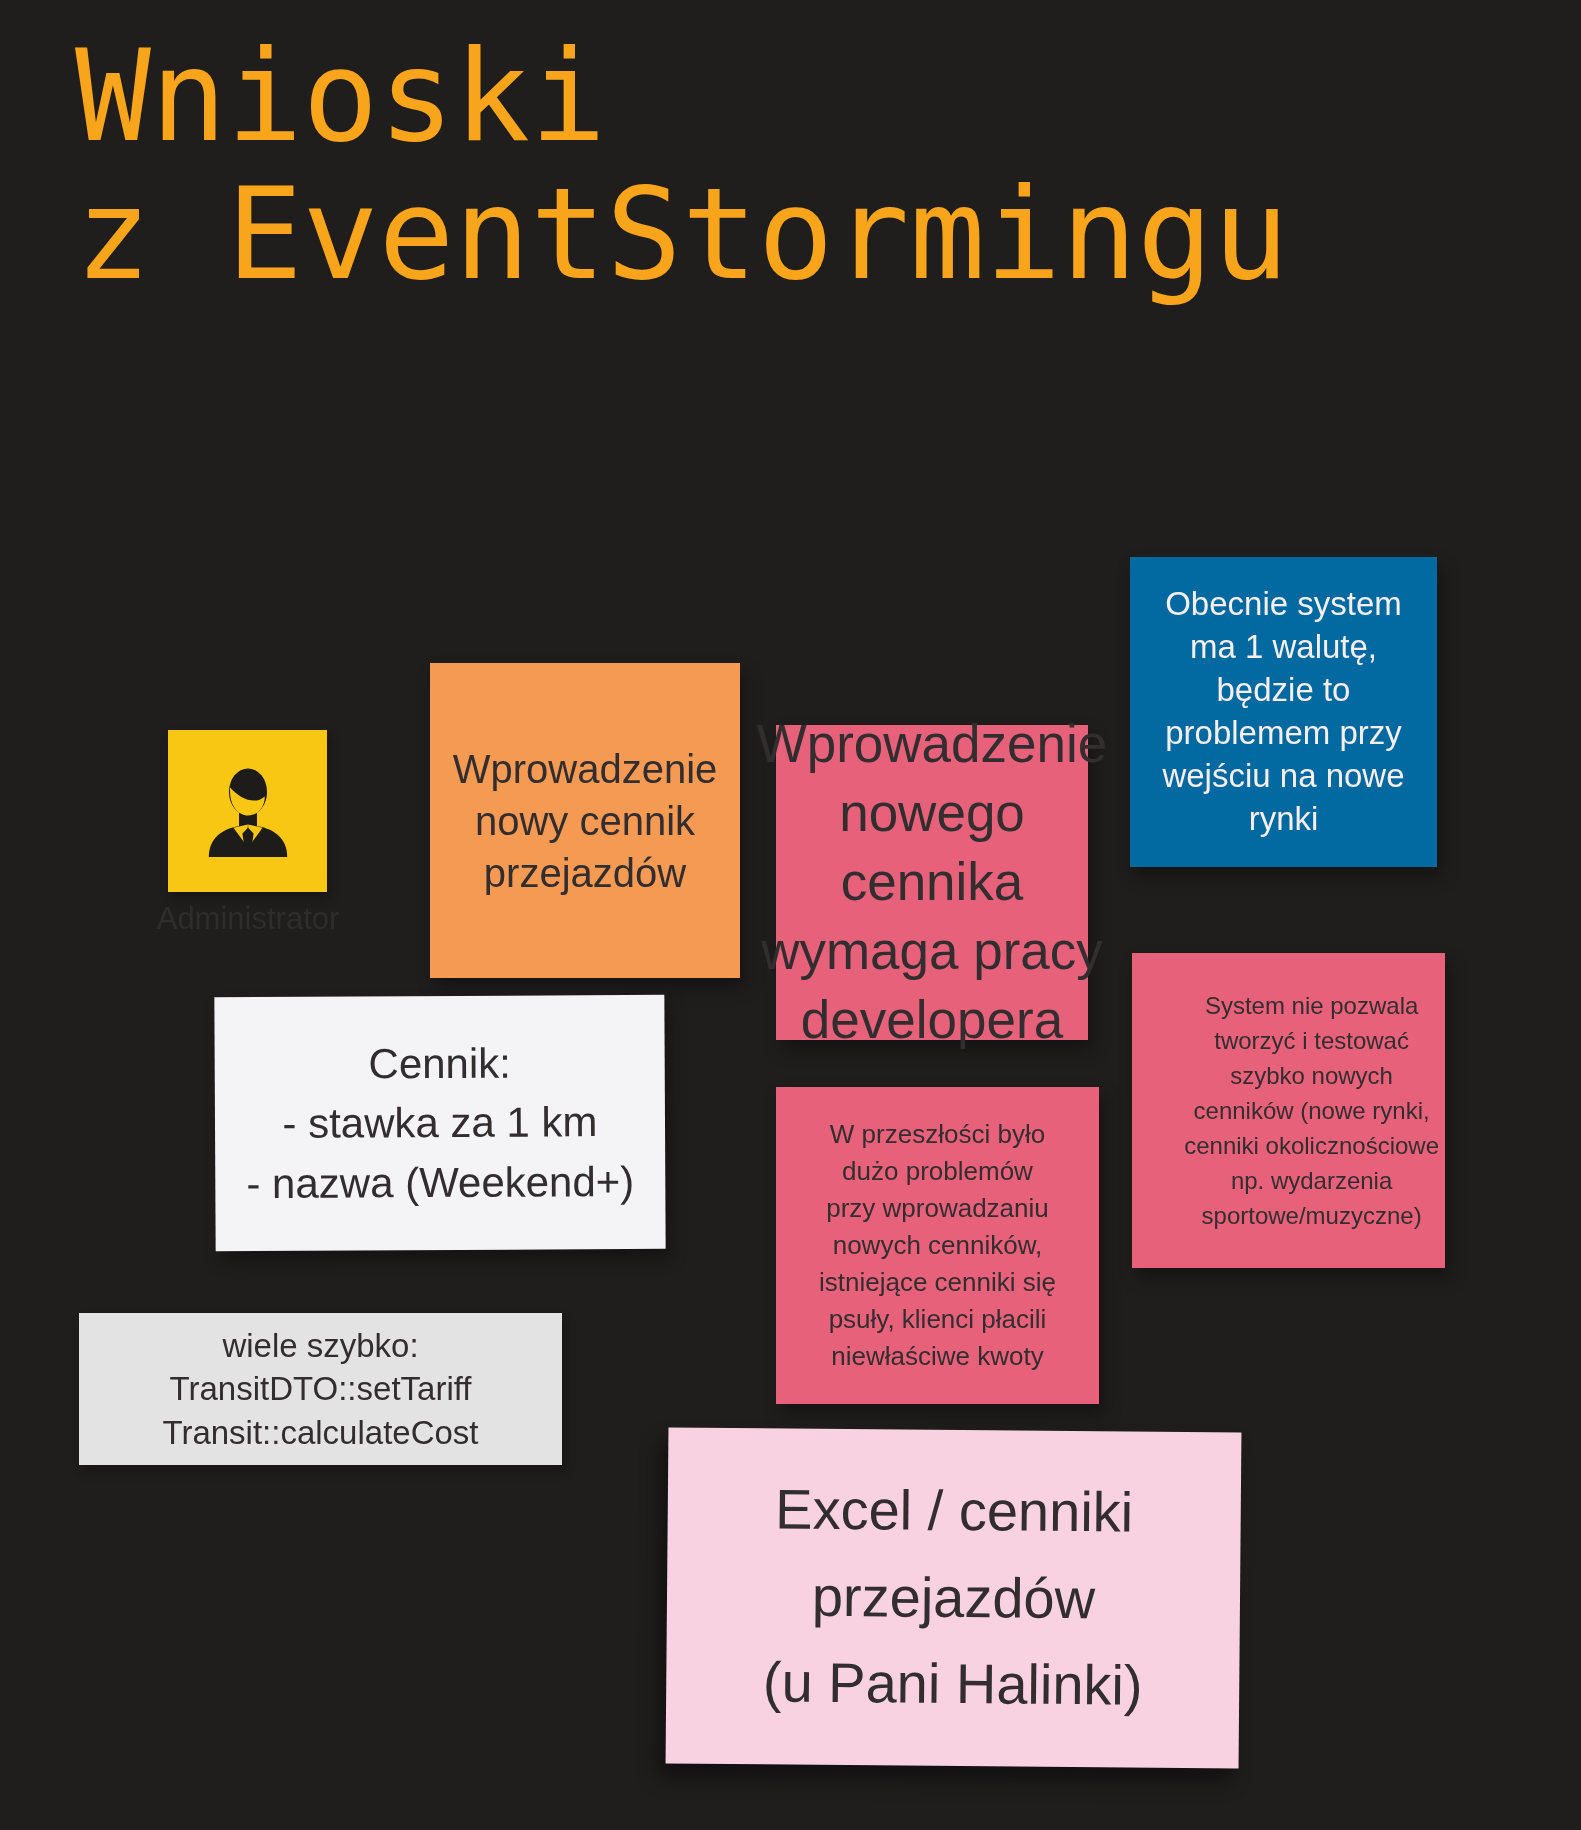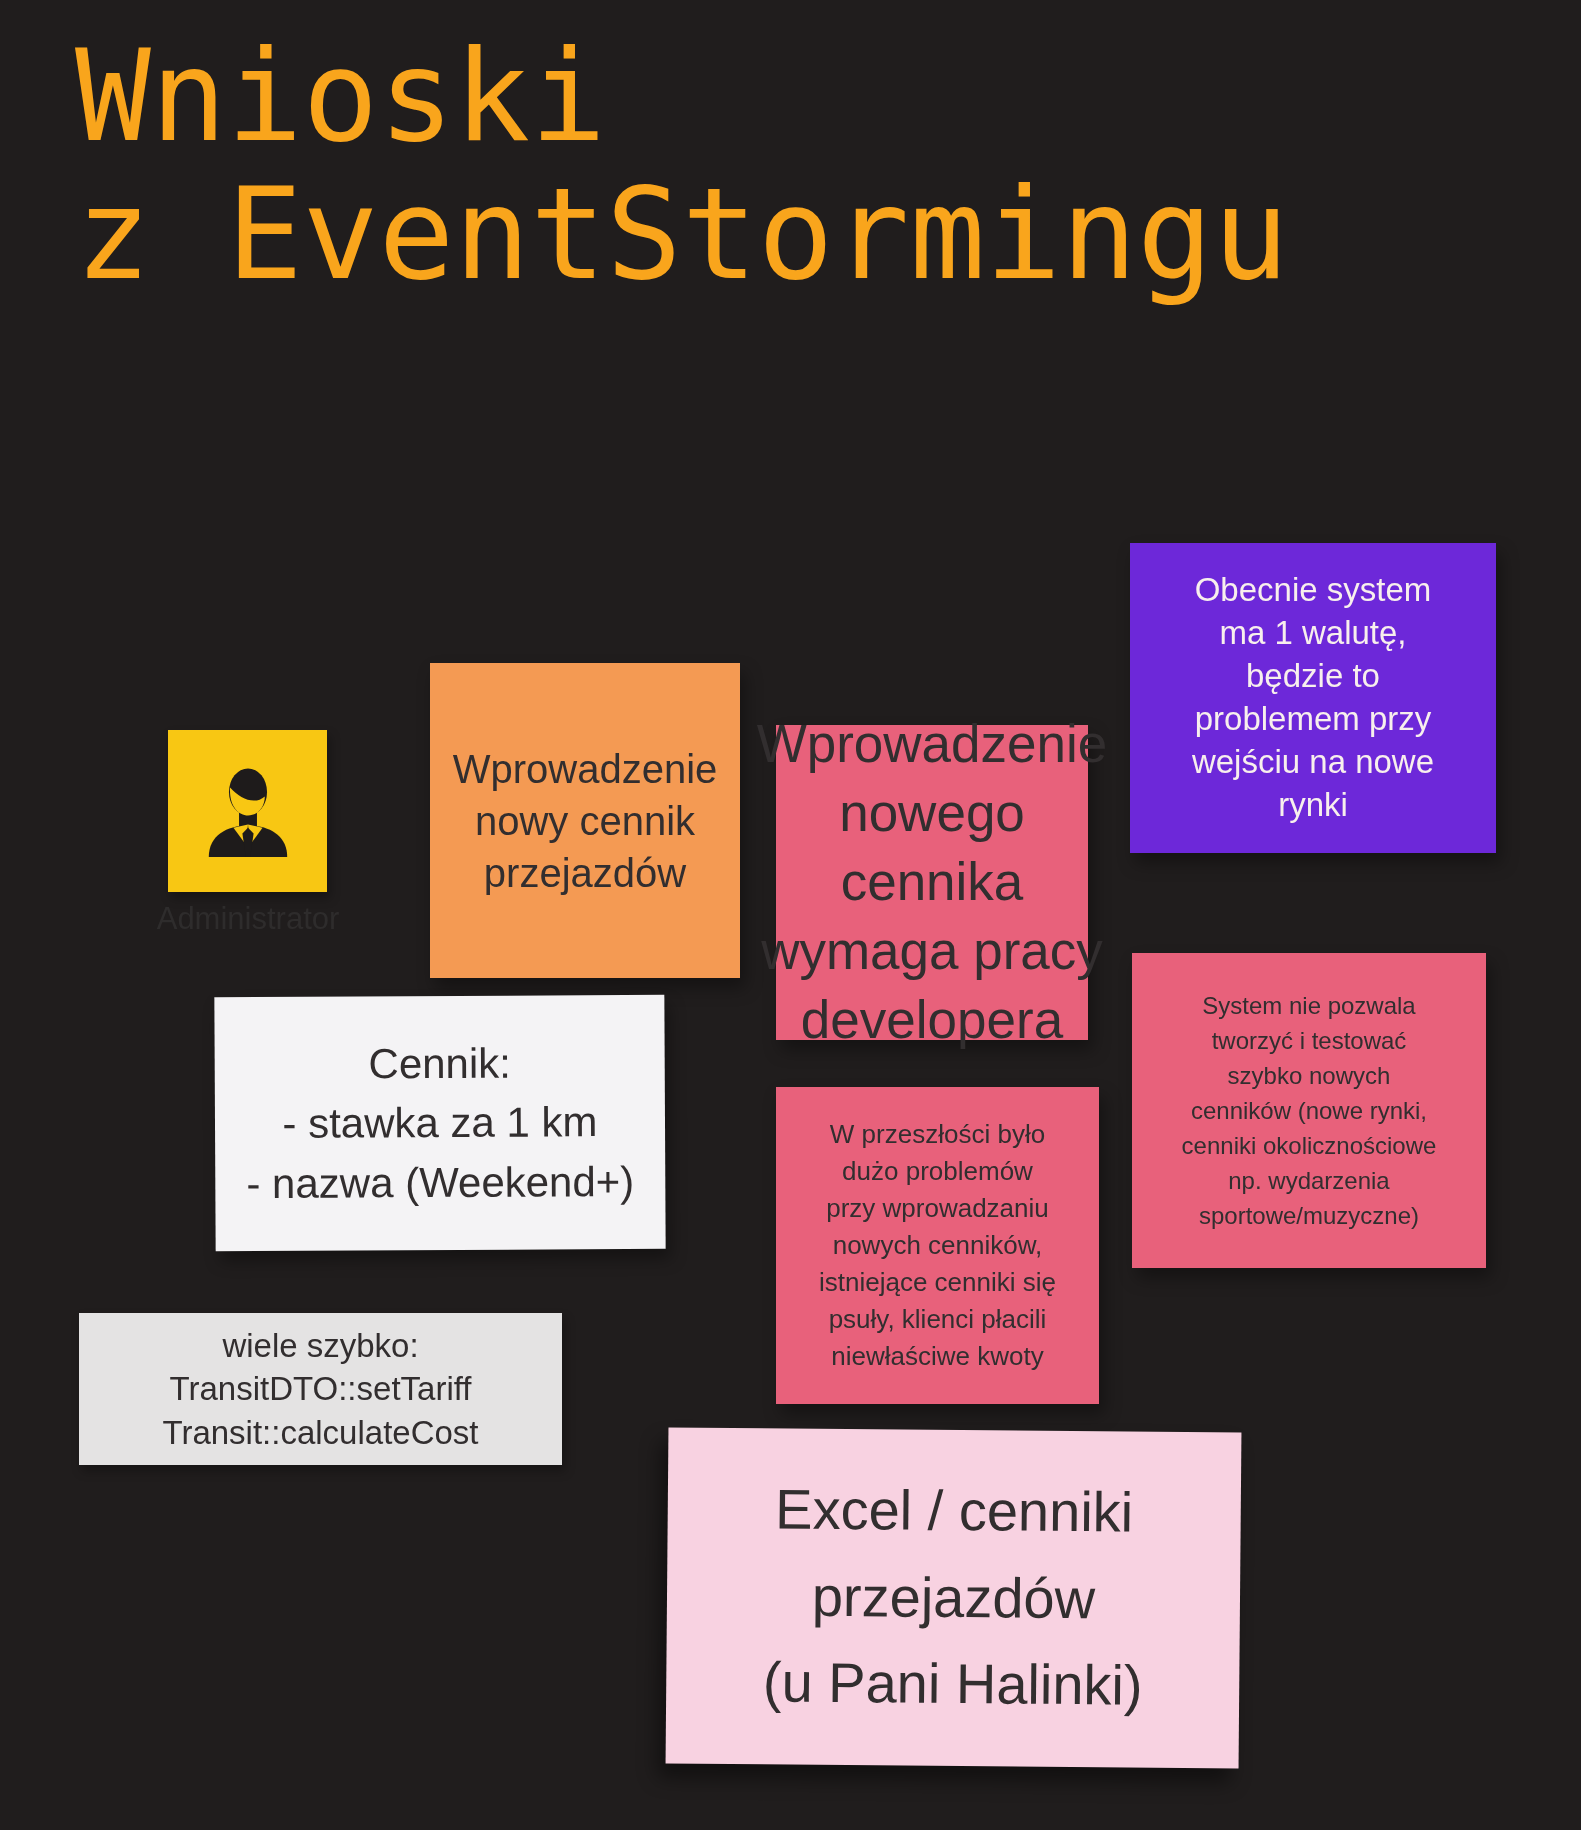--- a/index.html
+++ b/index.html
@@ -60,42 +60,43 @@
     color: #322E2F;
     padding: 6px;
   }
   .note-event {
     left: 430px; top: 663px; width: 310px; height: 315px;
     background: #F49A53;
   }
   .note-event .note-text { font-size: 40px; line-height: 1.3; }
 
   .note-hotspot {
-    left: 1130px; top: 543px; width: 366px; height: 310px;
-    background: #6d28d9;
+    left: 1130px; top: 557px; width: 307px; height: 310px;
+    background: #0369a1;
     z-index: 3;
   }
   .note-hotspot .note-text { font-size: 33px; line-height: 1.3; color: #F8EFED; }
 
   .note-insight-dev {
     left: 776px; top: 725px; width: 312px; height: 315px;
     background: #E8617B;
   }
   .note-insight-dev .note-text { font-size: 53px; line-height: 1.3; }
 
   .note-model {
     left: 215px; top: 996px; width: 450px; height: 254px;
     background: #F4F3F5;
     transform: rotate(-0.3deg);
   }
   .note-model .note-text { font-size: 42px; line-height: 1.42; }
 
   .note-insight-testing {
-    left: 1132px; top: 953px; width: 354px; height: 315px;
+    left: 1132px; top: 953px; width: 313px; height: 315px;
     background: #E8617B;
+    justify-content: flex-end;
   }
   .note-insight-testing .note-text { font-size: 24px; line-height: 1.46; }
 
   .note-insight-history {
     left: 776px; top: 1075px; width: 323px; height: 317px;
     background: #E8617B;
     margin-top: 12px;
   }
   .note-insight-history .note-text { font-size: 26px; line-height: 1.42; }
 

